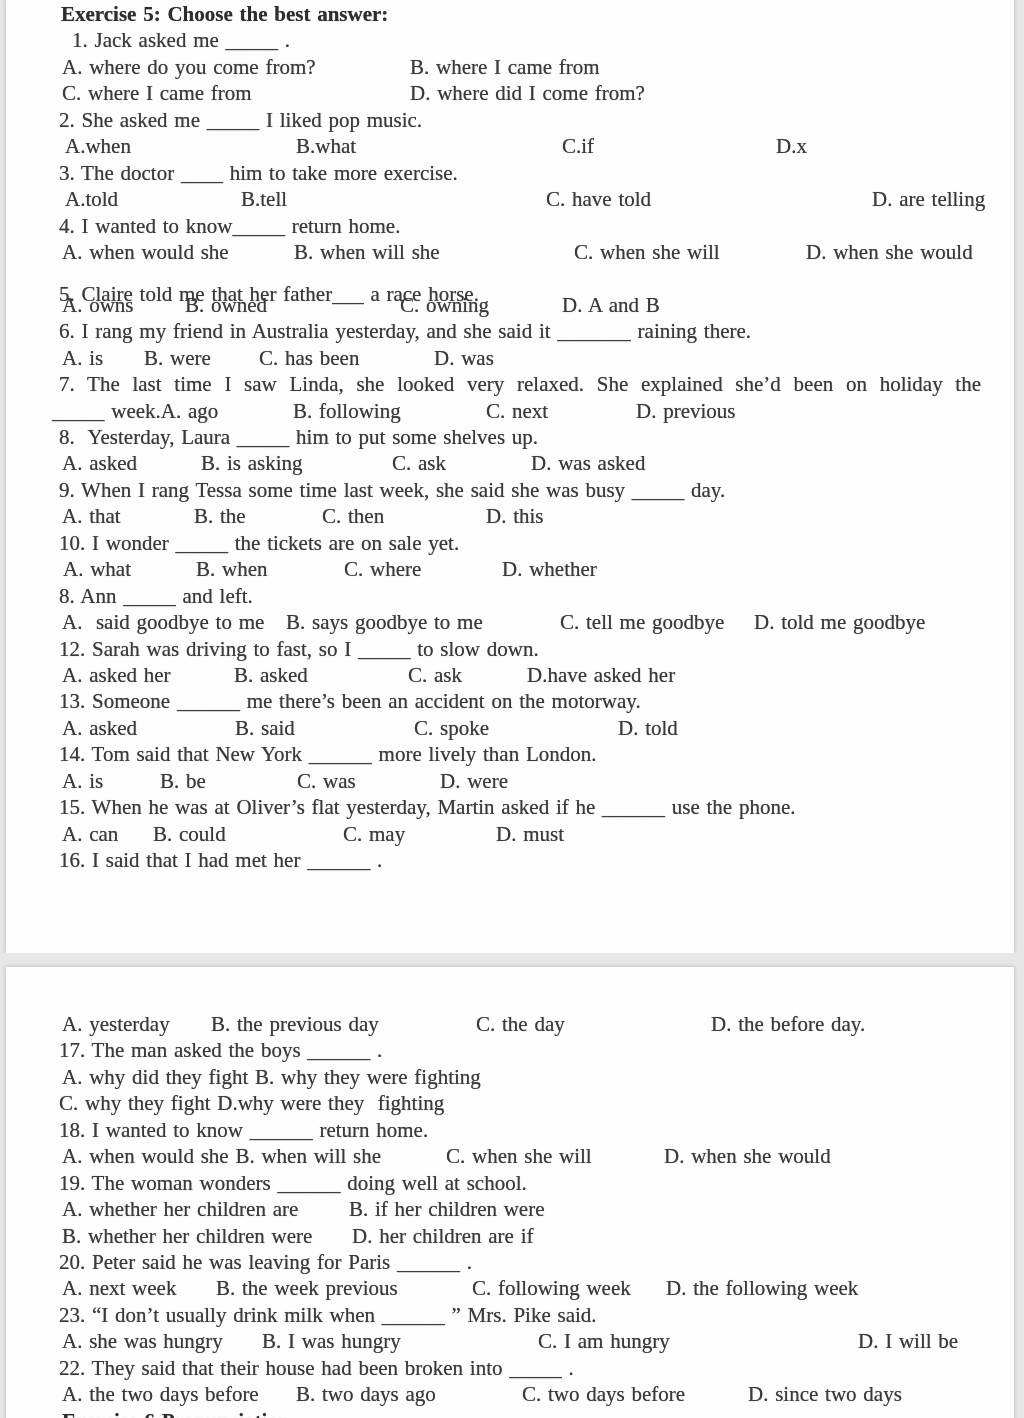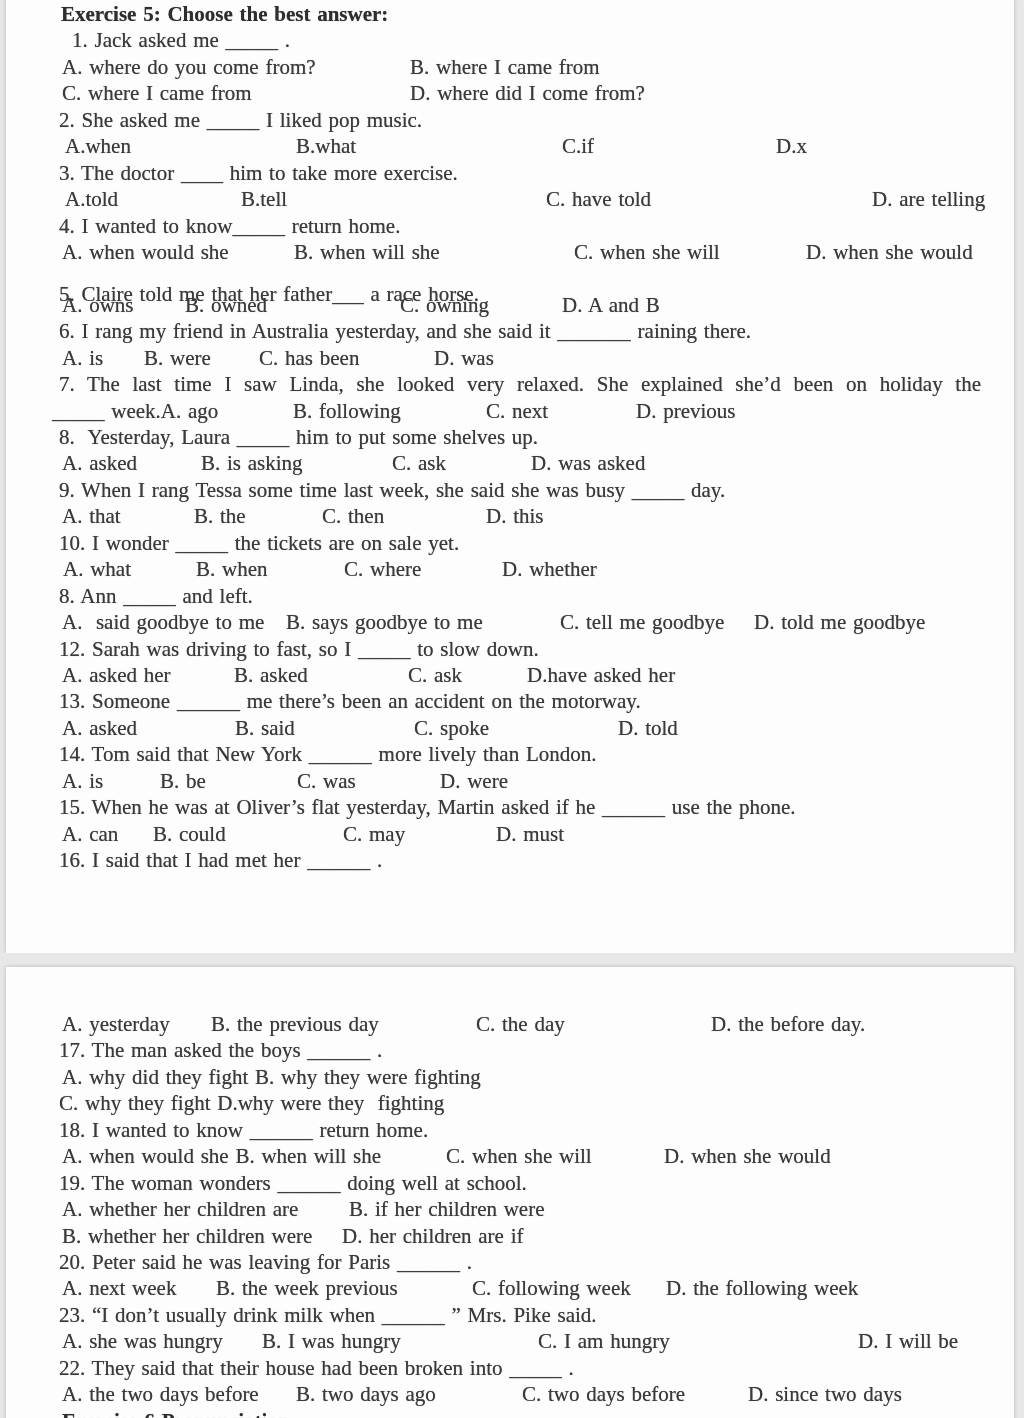--- a/index.html
+++ b/index.html
@@ -224,21 +224,21 @@
       </div>
       <div class="line">
         <span class="seg" style="left: 53px;">19. The woman wonders ______ doing well at school.</span>
       </div>
       <div class="line">
         <span class="seg" style="left: 56px;">A. whether her children are</span>
         <span class="seg" style="left: 343px;">B. if her children were</span>
       </div>
       <div class="line">
         <span class="seg" style="left: 56px;">B. whether her children were</span>
-        <span class="seg" style="left: 336px;">D. her children are if</span>
+        <span class="seg" style="left: 346px;">D. her children are if</span>
       </div>
       <div class="line">
         <span class="seg" style="left: 53px;">20. Peter said he was leaving for Paris ______ .</span>
       </div>
       <div class="line">
         <span class="seg" style="left: 56px;">A. next week</span>
         <span class="seg" style="left: 210px;">B. the week previous</span>
         <span class="seg" style="left: 466px;">C. following week</span>
         <span class="seg" style="left: 660px;">D. the following week</span>
       </div>

